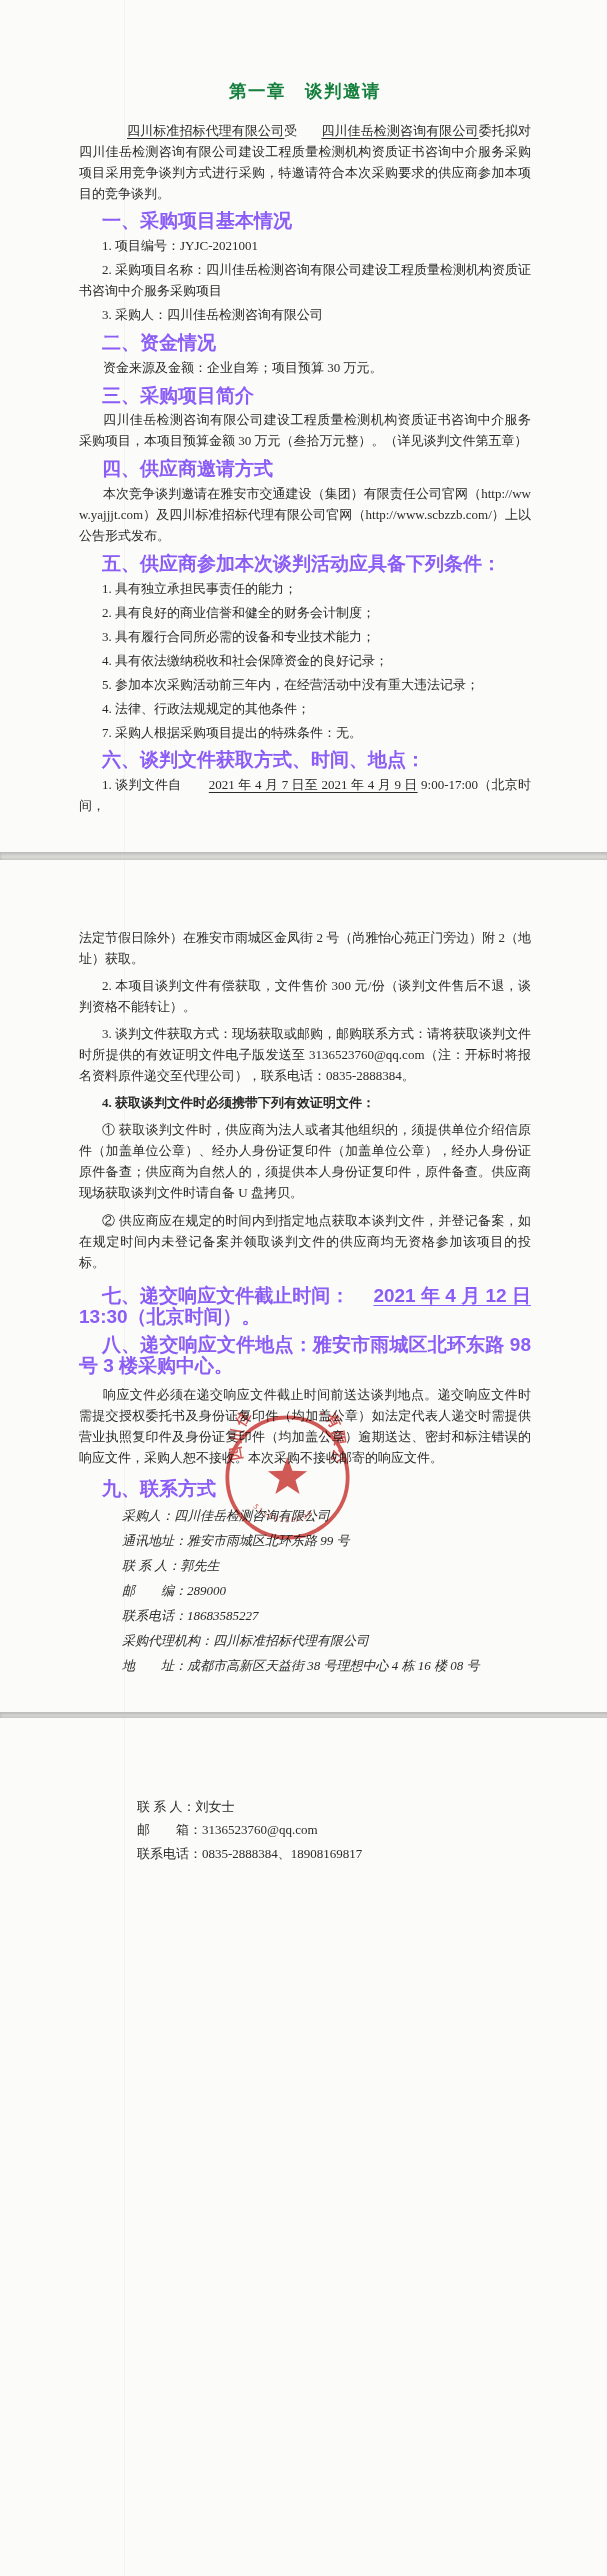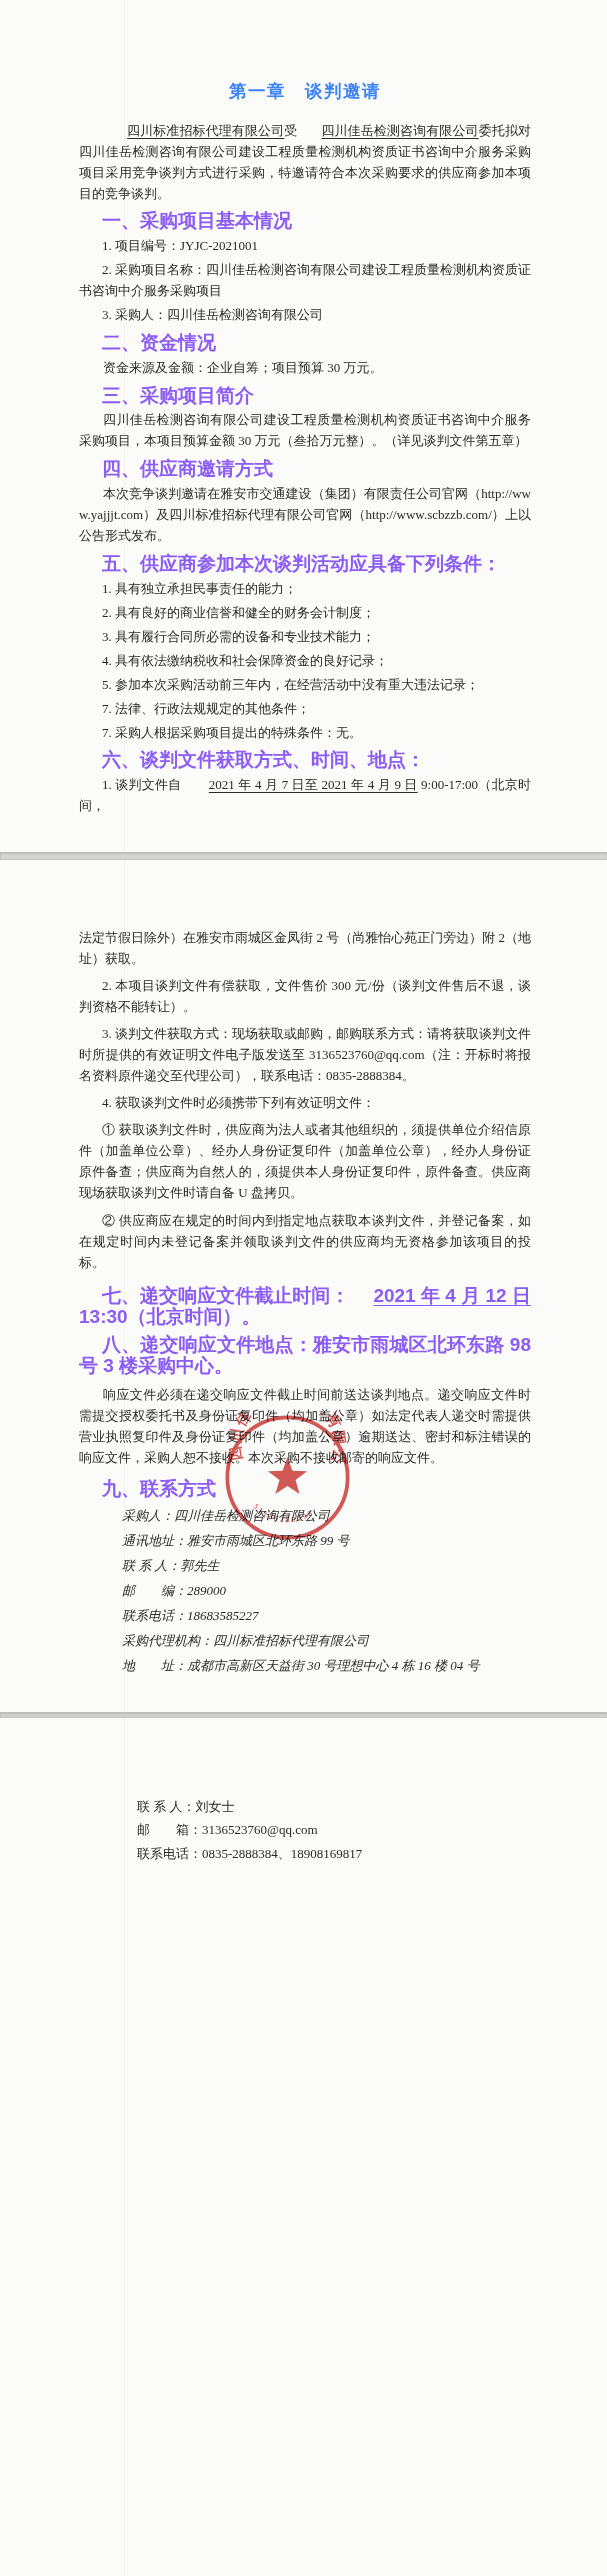--- a/index.html
+++ b/index.html
@@ -25,21 +25,21 @@
   #page1{height:852px;padding:79px 77px 0 79px;}
   #page2{height:852px;padding:67px 77px 13px 79px;}
   #page3{height:1060px;padding:77px 77px 0 79px;}
   .sep{
     height:7.6px;background:#d9d9d6;
     box-shadow:inset 0 2.3px 3px rgba(0,0,0,.14), inset 0 -1.5px 1.5px rgba(0,0,0,.08);
   }
   .sep.thin{height:6px;}
   h1{
     font-size:17.5px;font-weight:bold;text-align:center;
-    letter-spacing:1.5px;margin:0 0 16.7px 0;color:#3b82f6;
+    letter-spacing:1.5px;margin:0 0 16.7px 0;color:#15803d;
   }
   p{
     margin:0;font-size:13px;line-height:21px;
     text-align:justify;word-break:break-all;
   }
   .ind{text-indent:24px;}
   .item{text-indent:23px;margin-bottom:3px;}
   h2{
     font-family:"Liberation Sans","DejaVu Sans",sans-serif;
     font-size:19px;font-weight:bold;color:#8b5cf6;
@@ -78,51 +78,51 @@
 
   <h2>四、供应商邀请方式</h2>
   <p class="ind">本次竞争谈判邀请在雅安市交通建设（集团）有限责任公司官网（http://www.yajjjt.com）及四川标准招标代理有限公司官网（http://www.scbzzb.com/）上以公告形式发布。</p>
 
   <h2>五、供应商参加本次谈判活动应具备下列条件：</h2>
   <p class="item">1. 具有独立承担民事责任的能力；</p>
   <p class="item">2. 具有良好的商业信誉和健全的财务会计制度；</p>
   <p class="item">3. 具有履行合同所必需的设备和专业技术能力；</p>
   <p class="item">4. 具有依法缴纳税收和社会保障资金的良好记录；</p>
   <p class="item">5. 参加本次采购活动前三年内，在经营活动中没有重大违法记录；</p>
-  <p class="item">7. 法律、行政法规规定的其他条件；</p>
+  <p class="item">4. 法律、行政法规规定的其他条件；</p>
   <p class="item">7. 采购人根据采购项目提出的特殊条件：无。</p>
 
   <h2>六、谈判文件获取方式、时间、地点：</h2>
   <p class="item"><span>1. 谈判文件自 </span><span class="u">2021 年 4 月 7 日至 2021 年 4 月 9 日</span><span> 9:00-17:00（北京时间，</span></p>
 </div>
 
 <div class="sep"></div>
 
 <div class="page" id="page2">
   <p>法定节假日除外）在雅安市雨城区金凤街 2 号（尚雅怡心苑正门旁边）附 2（地址）获取。</p>
   <p class="item" style="margin-top:6px;">2. 本项目谈判文件有偿获取，文件售价 300 元/份（谈判文件售后不退，谈判资格不能转让）。</p>
   <p class="item" style="margin-top:6px;">3. 谈判文件获取方式：现场获取或邮购，邮购联系方式：请将获取谈判文件时所提供的有效证明文件电子版发送至 3136523760@qq.com（注：开标时将报名资料原件递交至代理公司），联系电话：0835-2888384。</p>
-  <p class="item" style="margin-top:6px;">4. 获取谈判文件时必须携带下列有效证明文件：</p>
+  <p class="item" style="margin-top:6px;font-weight:bold;">4. 获取谈判文件时必须携带下列有效证明文件：</p>
   <p class="item" style="margin-top:6px;">① 获取谈判文件时，供应商为法人或者其他组织的，须提供单位介绍信原件（加盖单位公章）、经办人身份证复印件（加盖单位公章），经办人身份证原件备查；供应商为自然人的，须提供本人身份证复印件，原件备查。供应商现场获取谈判文件时请自备 U 盘拷贝。</p>
   <p class="item" style="margin-top:7.6px;">② 供应商应在规定的时间内到指定地点获取本谈判文件，并登记备案，如在规定时间内未登记备案并领取谈判文件的供应商均无资格参加该项目的投标。</p>
 
   <h2 style="margin-top:12px;"><span>七、递交响应文件截止时间：</span><span class="u">2021 年 4 月 12 日</span><span> 13:30（北京时间）。</span></h2>
 
   <h2>八、递交响应文件地点：雅安市雨城区北环东路 98 号 3 楼采购中心。</h2>
   <p class="ind" style="margin-top:7.6px;">响应文件必须在递交响应文件截止时间前送达谈判地点。递交响应文件时需提交授权委托书及身份证复印件（均加盖公章）如法定代表人递交时需提供营业执照复印件及身份证复印件（均加盖公章）逾期送达、密封和标注错误的响应文件，采购人恕不接收。本次采购不接收邮寄的响应文件。</p>
 
   <h2 style="margin-top:10.6px;">九、联系方式</h2>
   <div class="contact">
     <p>采购人：四川佳岳检测咨询有限公司</p>
     <p>通讯地址：雅安市雨城区北环东路 99 号</p>
     <p>联 系 人：郭先生</p>
     <p>邮　　编：289000</p>
     <p>联系电话：18683585227</p>
     <p>采购代理机构：四川标准招标代理有限公司</p>
-    <p>地　　址：成都市高新区天益街 30 号理想中心 4 栋 16 楼 04 号</p>
+    <p>地　　址：成都市高新区天益街 38 号理想中心 4 栋 16 楼 08 号</p>
   </div>
 
   <svg class="stamp" viewBox="0 0 172 172">
     <circle cx="86" cy="86" r="79" fill="none" stroke="#cf4340" stroke-width="5"></circle>
     <defs>
       <path id="arcTop" d="M 27.7 64.8 A 62 62 0 1 1 144.3 64.8" fill="none"></path>
       <path id="arcBottom" d="M 36 118 A 60 60 0 0 0 136 118" fill="none"></path>
     </defs>
     <text font-size="19" fill="#cf4340" font-family="Liberation Serif, DejaVu Serif, serif" font-weight="bold">
       <textPath href="#arcTop" startOffset="2" textLength="258">四川佳岳检测咨询有限公司</textPath>

